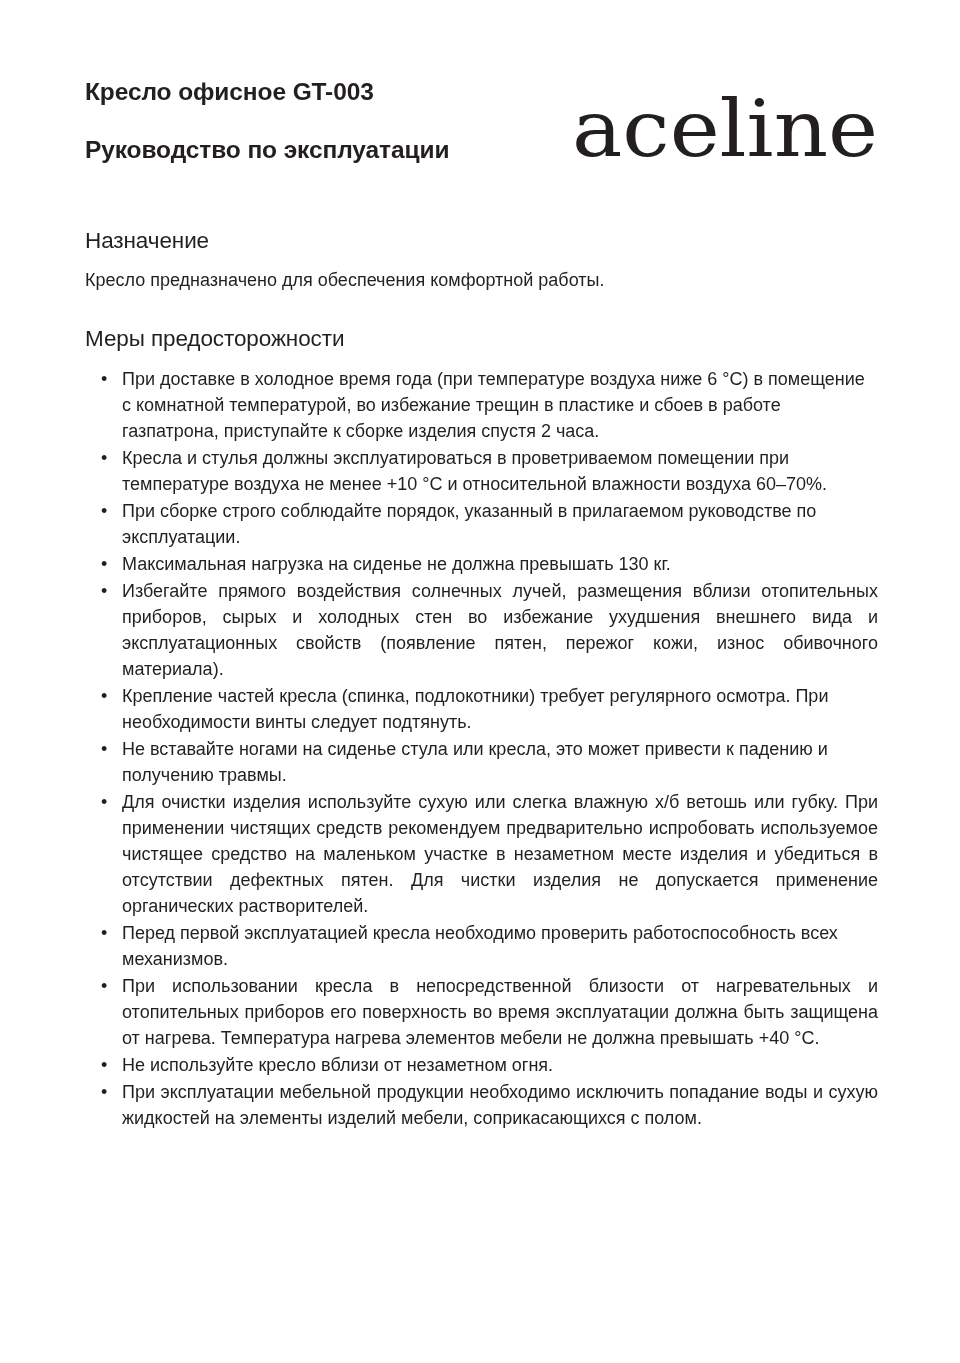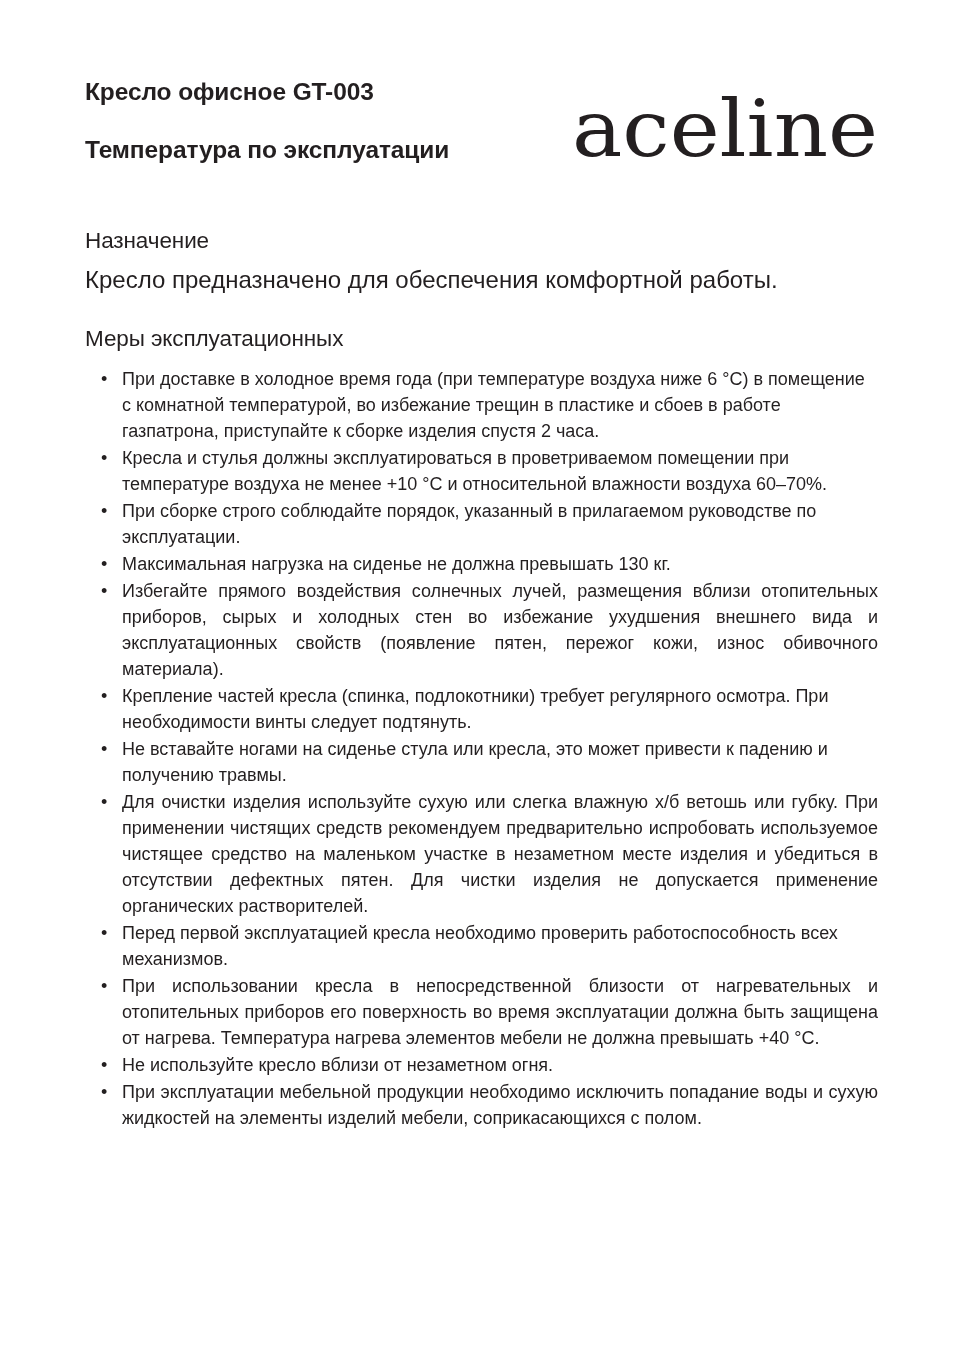--- a/index.html
+++ b/index.html
@@ -77,21 +77,21 @@
     letter-spacing: -0.1px;
   }
   #sec-purpose {
     margin-top: 39px;
   }
   #sec-precautions {
     margin-top: 32px;
   }
 
   .body-para {
-    font-size: 24px;
+    font-size: 18px;
     line-height: 26px;
     color: #231f20;
     margin: 13px 0 16px 0;
   }
 
   
   .bullet-list {
     list-style: none;
     margin: 14px 0 0 0;
     padding: 0;
@@ -124,37 +124,37 @@
   }
 </style>
 </head>
 <body>
 
 <div class="page">
 
   <div class="header">
     <div class="title-block">
       <h1 class="doc-title">Кресло офисное GT-003</h1>
-      <h1 class="doc-title second">Температура по эксплуатации</h1>
+      <h1 class="doc-title second">Руководство по эксплуатации</h1>
     </div>
 
     <div class="brand-logo">
       <svg viewBox="0 0 310 86" xmlns="http://www.w3.org/2000/svg" aria-hidden="true">
         <text x="0" y="70" font-family="'DejaVu Serif', 'Liberation Serif', serif" font-size="78" font-style="normal" font-weight="400" fill="#231f20" textLength="306" lengthAdjust="spacingAndGlyphs">aceline</text>
       </svg>
     </div>
   </div>
 
   <div class="section" id="sec-purpose">
     <h2 class="section-heading">Назначение</h2>
     <p class="body-para">Кресло предназначено для обеспечения комфортной работы.</p>
   </div>
 
   <div class="section" id="sec-precautions">
-    <h2 class="section-heading">Меры эксплуатационных</h2>
+    <h2 class="section-heading">Меры предосторожности</h2>
 
     <ul class="bullet-list" id="precautions-list">
         <li class="bullet-item">
           <span class="bullet-dot">•</span>
           <span class="bullet-text">При доставке в холодное время года (при температуре воздуха ниже 6 °C) в помещение с комнатной температурой, во избежание трещин в пластике и сбоев в работе газпатрона, приступайте к сборке изделия спустя 2 часа.</span>
         </li>
         <li class="bullet-item">
           <span class="bullet-dot">•</span>
           <span class="bullet-text">Кресла и стулья должны эксплуатироваться в проветриваемом помещении при температуре воздуха не менее +10 °C и относительной влажности воздуха 60–70%.</span>
         </li>

